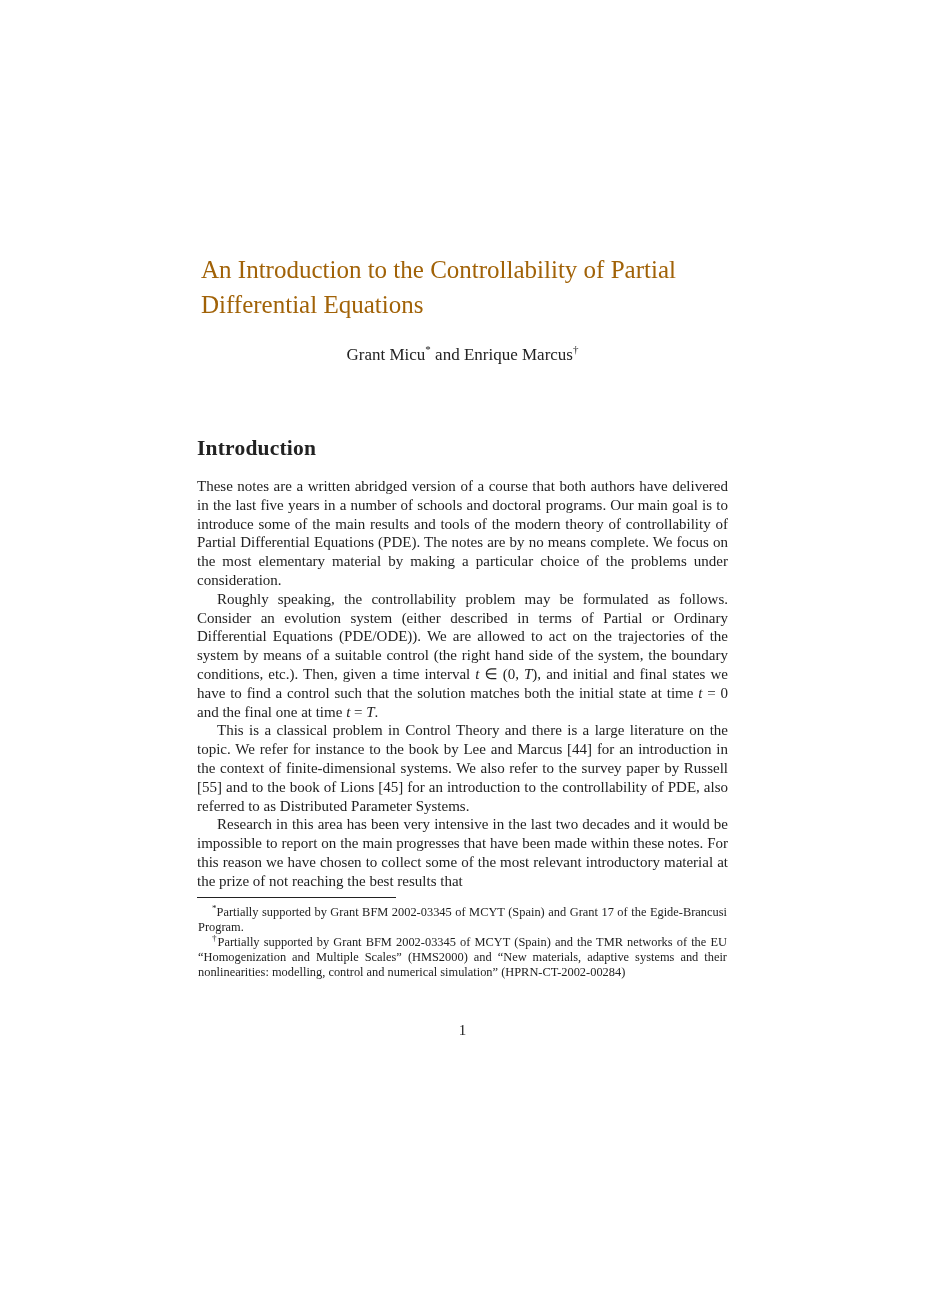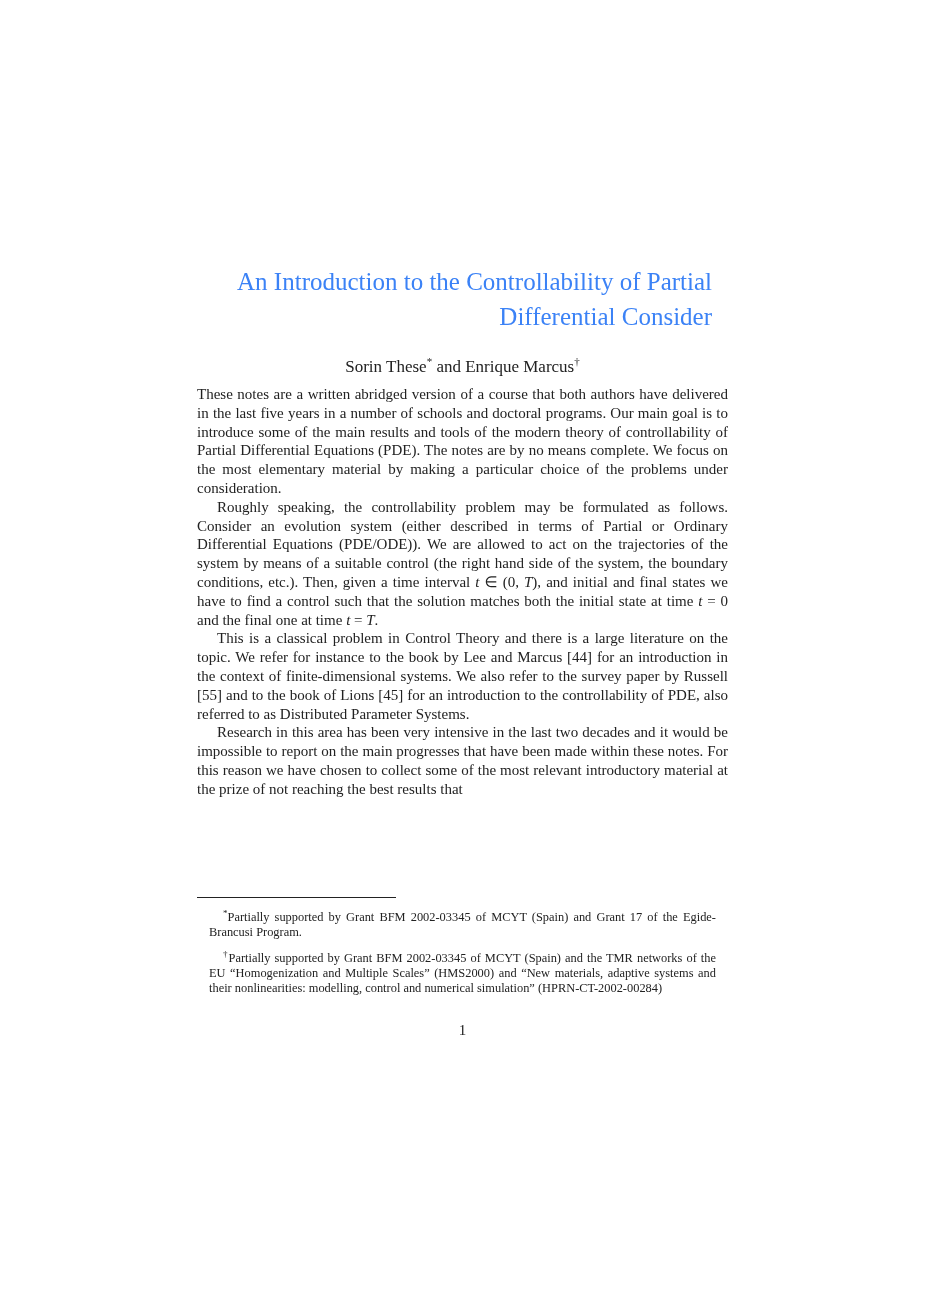--- a/index.html
+++ b/index.html
@@ -11,45 +11,45 @@
     color: #222222;
     font-family: "Liberation Serif", serif;
     overflow: hidden;
   }
   .content {
     width: 531px;
     margin: 0 auto;
     padding-top: 248px;
   }
   .title {
-    margin: 16px;
+    margin: 4px;
     font-size: 25px;
     font-weight: normal;
-    text-align: right;
+    text-align: left;
     line-height: 35px;
-    color: #3b82f6;
+    color: #a16207;
   }
   .title .tline { display: block; }
   .authors {
     margin-top: 23px;
     text-align: center;
     font-size: 17px;
   }
   .authors sup {
     font-size: 11px;
     line-height: 0;
   }
   .section {
     margin: 71px 0 0 0;
     font-size: 21.5px;
     font-weight: bold;
     letter-spacing: 0.2px;
   }
   .body {
-    margin-top: 8px;
+    margin-top: 16px;
     font-size: 15px;
     line-height: 18.8px;
     text-align: justify;
   }
   .para { margin: 0; }
   .para.indent { text-indent: 20px; }
   .run-normal { font-style: normal; }
   .run-italic { }
   .run-math { font-style: italic; }
   .footnotes {
@@ -60,42 +60,43 @@
     font-size: 12.4px;
     line-height: 14.7px;
     text-align: justify;
   }
   .frule {
     width: 199px;
     height: 0;
     border-top: 1px solid #222222;
     margin-bottom: 7px;
   }
-  .fnote { margin: 12px; }
+  .fnote { margin: 1px; }
   .fnote.indent { text-indent: 14px; }
   .fnote sup { font-size: 9px; line-height: 0; }
   .pagenum {
     position: absolute;
     top: 1022px;
     left: 0;
     width: 100%;
     text-align: center;
     font-size: 15px;
   }
 </style>
 </head>
 <body>
 
 <div class="page">
   <div class="content">
     <h1 class="title">
       <span class="tline">An Introduction to the Controllability of Partial</span>
-      <span class="tline">Differential Consider</span>
+      <span class="tline">Differential Equations</span>
     </h1>
-    <div class="authors"><span>Sorin These</span><sup>*</sup><span> and </span><span>Enrique Marcus</span><sup>†</sup></div>
+    <div class="authors"><span>Grant Micu</span><sup>*</sup><span> and </span><span>Enrique Marcus</span><sup>†</sup></div>
+    <h2 class="section">Introduction</h2>
     <div class="body">
         <p class="para"><span class="run-normal">These notes are a written abridged version of a course that both authors have delivered in the last five years in a number of schools and doctoral programs. Our main goal is to introduce some of the main results and tools of the modern theory of controllability of Partial Differential Equations (PDE). The notes are by no means complete. We focus on the most elementary material by making a particular choice of the problems under consideration.</span></p>
         <p class="para indent"><span class="run-normal">Roughly speaking, the </span><span class="run-italic">controllability problem</span><span class="run-normal"> may be formulated as follows. Consider an evolution system (either described in terms of Partial or Ordinary Differential Equations (PDE/ODE)). We are allowed to act on the trajectories of the system by means of a suitable control (the right hand side of the system, the boundary conditions, etc.). Then, given a time interval </span><span class="run-math">t</span><span class="run-normal"> ∈ (0, </span><span class="run-math">T</span><span class="run-normal">), and initial and final states we have to find a control such that the solution matches both the initial state at time </span><span class="run-math">t</span><span class="run-normal"> = 0 and the final one at time </span><span class="run-math">t</span><span class="run-normal"> = </span><span class="run-math">T</span><span class="run-normal">.</span></p>
         <p class="para indent"><span class="run-normal">This is a classical problem in Control Theory and there is a large literature on the topic. We refer for instance to the book by Lee and Marcus [44] for an introduction in the context of finite-dimensional systems. We also refer to the survey paper by Russell [55] and to the book of Lions [45] for an introduction to the controllability of PDE, also referred to as Distributed Parameter Systems.</span></p>
         <p class="para indent"><span class="run-normal">Research in this area has been very intensive in the last two decades and it would be impossible to report on the main progresses that have been made within these notes. For this reason we have chosen to collect some of the most relevant introductory material at the prize of not reaching the best results that</span></p>
       </div>
   </div>
 
   <div class="footnotes">
     <div class="frule"></div>

